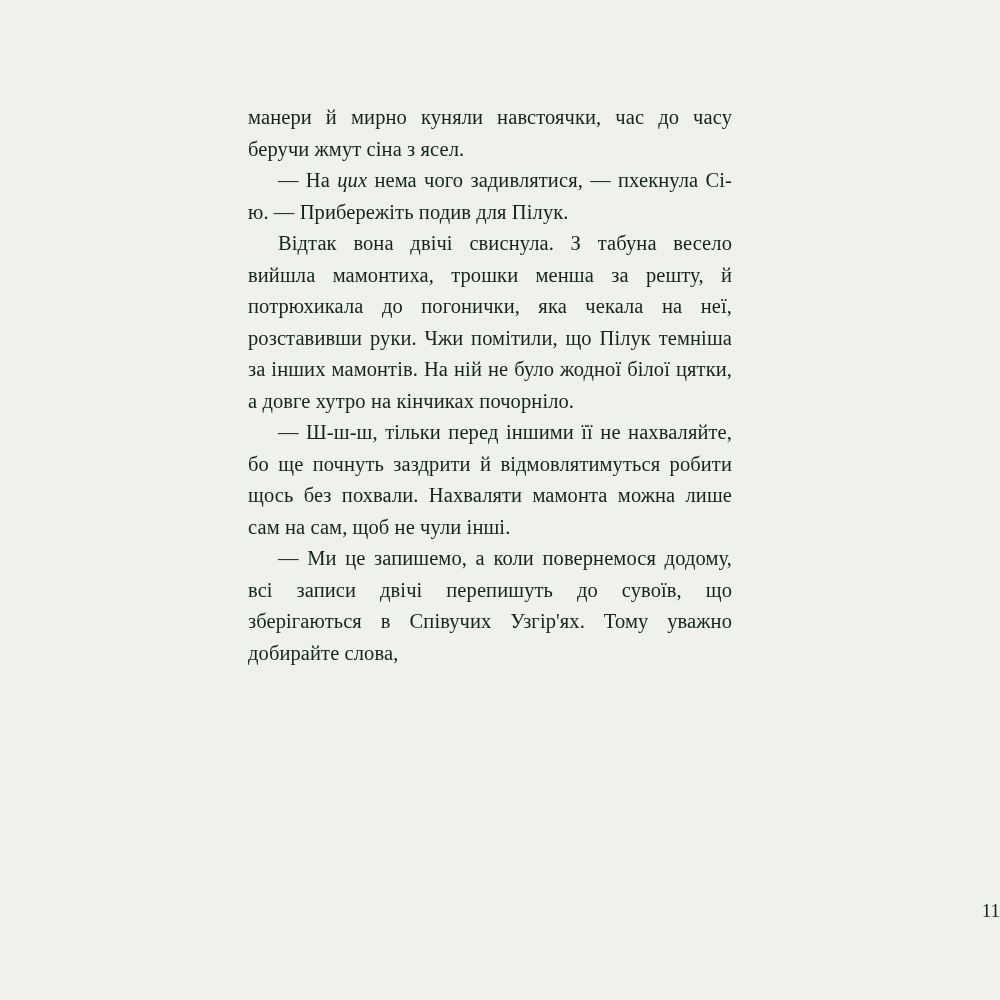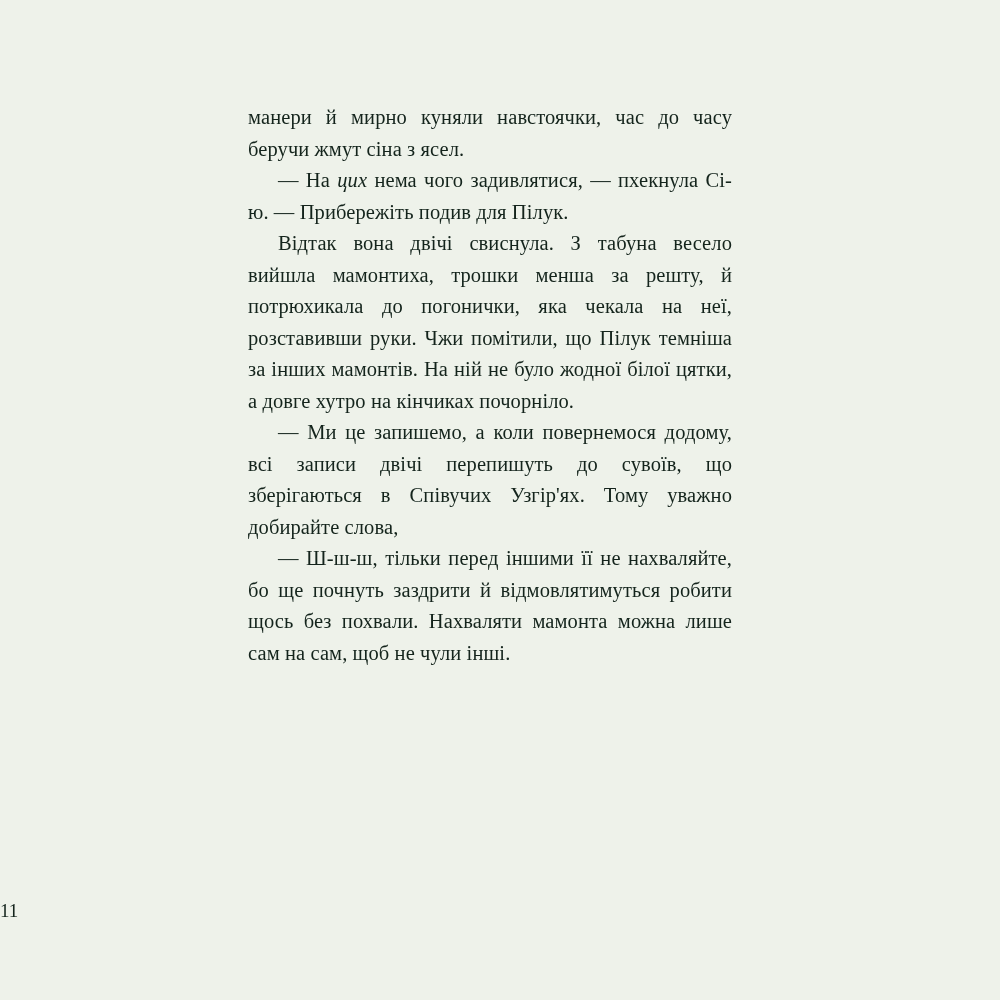--- a/index.html
+++ b/index.html
@@ -40,21 +40,21 @@
     margin-top: 0;
   }
   .indent {
     text-indent: 30px;
   }
   .page-number {
     position: absolute;
     left: 0;
     right: 0;
     top: 900px;
-    text-align: left;
+    text-align: right;
     font-size: 19px;
     color: #14241c;
     font-family: "Liberation Serif", serif;
   }
   em {
     font-style: italic;
     font-family: Liberation Serif, serif;
   }
 </style>
 </head>
@@ -66,21 +66,21 @@
 
     <p class="para">манери й мирно куняли навстоячки, час до часу беручи жмут сіна з ясел.</p>
 
 
     <p class="para indent"><span>— На </span><em>цих</em><span> нема чого задивлятися, — пхекнула Сі-ю. — Прибережіть подив для Пілук.</span></p>
 
     <p class="para indent">Відтак вона двічі свиснула. З табуна весело вийшла мамонтиха, трошки менша за решту, й потрюхикала до погонички, яка чекала на неї, розставивши руки. Чжи помітили, що Пілук темніша за інших мамонтів. На ній не було жодної білої цятки, а довге хутро на кінчиках почорніло.</p>
 
 
 
+    <p class="para indent">— Ш-ш-ш, тільки перед іншими її не нахваляйте, бо ще почнуть заздрити й відмовлятимуться робити щось без похвали. Нахваляти мамонта можна лише сам на сам, щоб не чули інші.</p>
+
     <p class="para indent">— Ми це запишемо, а коли повернемося додому, всі записи двічі перепишуть до сувоїв, що зберігаються в Співучих Узгір'ях. Тому уважно добирайте слова,</p>
-
-    <p class="para indent">— Ш-ш-ш, тільки перед іншими її не нахваляйте, бо ще почнуть заздрити й відмовлятимуться робити щось без похвали. Нахваляти мамонта можна лише сам на сам, щоб не чули інші.</p>
 
   </div>
 
   <div class="page-number">11</div>
 
 </div>
 
 </body></html>

